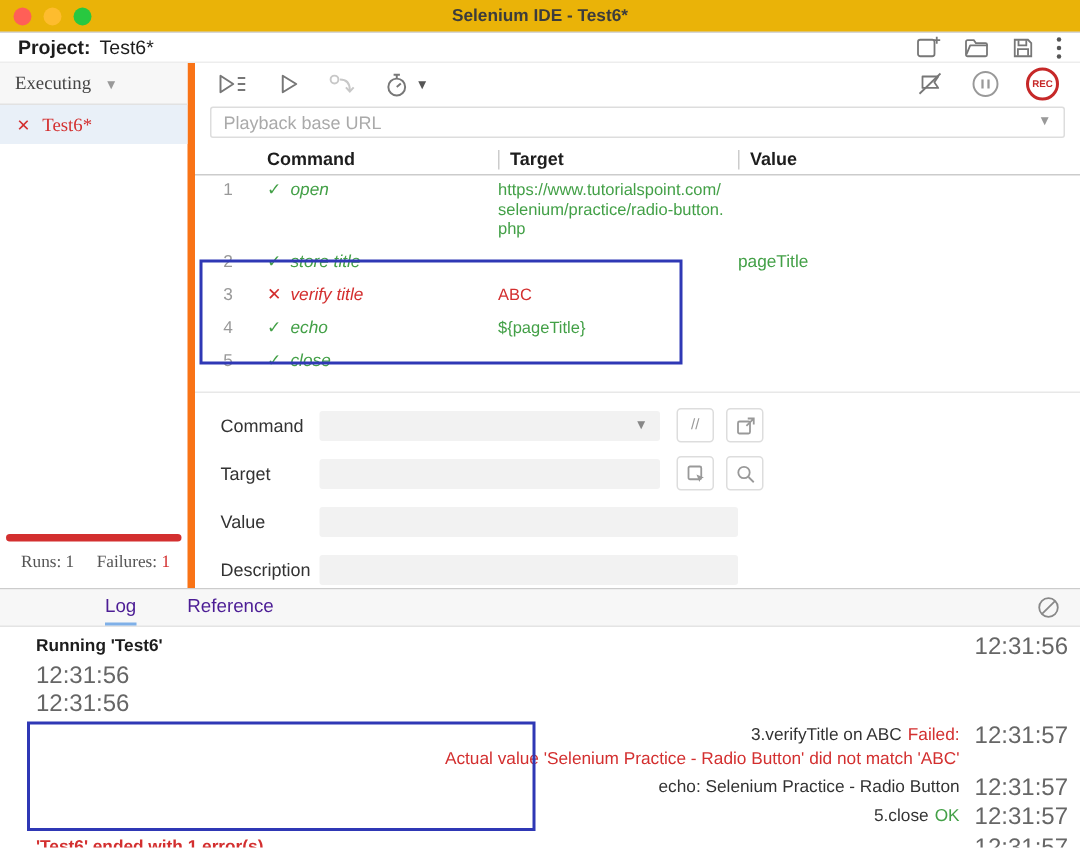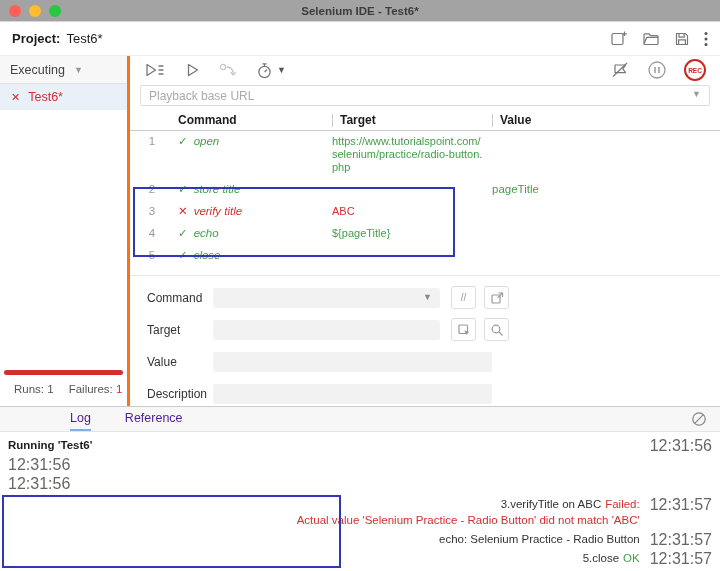--- a/index.html
+++ b/index.html
@@ -6,41 +6,41 @@
     --pass-green:#43a047; --fail-red:#d32f2f; --annotation-blue:#2f38b5;
     --rec-red:#c62828; --tab-underline:#7fb0e8; --progress-red:#d32f2f;
     --selected-bg:#e9f0f8;
   }
   *{box-sizing:border-box;}
   html,body{margin:0;padding:0;}
   body{width:720px;height:571px;overflow:hidden;background:#fff;
        font-family:"Liberation Sans",sans-serif;color:#333;position:relative;}
 
   
-  .titlebar{height:22px;background:#a3a3a3;border-bottom:1px solid #d6d6d6;
+  .titlebar{height:22px;background:#eab308;border-bottom:1px solid #d6d6d6;
             display:flex;align-items:center;position:relative;}
   .lights{display:flex;gap:8px;padding-left:9px;z-index:2;}
   .light{width:12px;height:12px;border-radius:50%;}
   .light.red{background:#ff5f57;} .light.yellow{background:#febc2e;} .light.green{background:#28c840;}
   .win-title{position:absolute;left:0;right:0;text-align:center;font-size:11.5px;
              font-weight:700;color:#3c3c3c;}
 
   
-  .project-row{height:34px;display:flex;align-items:center;padding:0 12px;
+  .project-row{height:20px;display:flex;align-items:center;padding:0 12px;
                border-bottom:1px solid #ededed;}
   .project-label{font-size:13px;font-weight:700;color:#1d1d1d;margin-right:6px;}
   .project-name{font-size:13px;color:#1d1d1d;}
   .flex-spacer{flex:1;}
   .proj-icons{display:flex;gap:14px;align-items:center;}
   .icon-btn{display:flex;align-items:center;justify-content:center;cursor:default;}
 
   
   .workspace{display:flex;height:350px;}
-  .sidebar{width:130px;flex:0 0 130px;border-right:3px solid #f97316;
-           display:flex;flex-direction:column;}
+  .sidebar{width:130px;flex:0 0 130px;border-right:5px solid #f97316;
+           display:flex;flex-direction:column;font-family:Liberation Serif, serif;}
   .sidebar-header{height:28px;background:#f7f7f7;border-bottom:1px solid #e2e2e2;
                   display:flex;align-items:center;padding:0 10px;font-size:12.5px;color:#444;}
   .sb-caret{margin-left:9px;color:#999;font-size:9px;}
   .test-item{height:26px;display:flex;align-items:center;gap:8px;padding:0 11px;
              font-size:12.5px;}
   .test-item.selected{background:var(--selected-bg);color:var(--fail-red);}
   .x-mark{color:var(--fail-red);font-size:11px;}
   .sidebar-bottom{margin-top:auto;padding:0 4px 11px;}
   .progress{height:5px;background:var(--progress-red);border-radius:3px;margin-bottom:8px;}
   .runs-row{display:flex;gap:15px;font-size:11.5px;color:#555;padding-left:10px;}
@@ -94,21 +94,21 @@
           justify-content:center;padding:0;font-family:"Liberation Sans",sans-serif;}
   .sq-btn.first{margin-left:11px;}
 
   
   .log-panel{height:173px;border-top:1px solid #ccc;display:flex;flex-direction:column;}
   .log-tabs{height:25px;background:#f7f7f7;border-bottom:1px solid #e4e4e4;display:flex;
             align-items:flex-end;padding-left:70px;gap:34px;position:relative;flex:0 0 25px;}
   .log-tab{font-size:12.5px;color:#4c1d95;padding-bottom:4px;border-bottom:2px solid transparent;}
   .log-tab.active{border-bottom-color:var(--tab-underline);}
   .clear-log{position:absolute;right:13px;top:4px;}
-  .log-entries{flex:1;overflow:hidden;padding-top:4px;}
+  .log-entries{flex:1;overflow:hidden;padding-top:4px;margin-left:16px;}
   .log-entry{display:flex;padding:3px 8px;font-size:11.5px;color:#333;line-height:13px;}
   .log-left{flex:1;padding-right:10px;}
   .log-num{display:inline-block;width:17px;}
   .log-suffix{margin-left:4px;}
   .log-suffix.ok{color:var(--pass-green);}
   .log-suffix.fail{color:var(--fail-red);}
   .log-detail{color:var(--fail-red);padding-left:17px;margin-top:3px;}
   .log-time{color:#666;font-size:16px;white-space:nowrap;}
   .log-entry.title .log-text{font-weight:700;color:#1d1d1d;}
   .log-entry.error .log-text{font-weight:700;color:var(--fail-red);}

